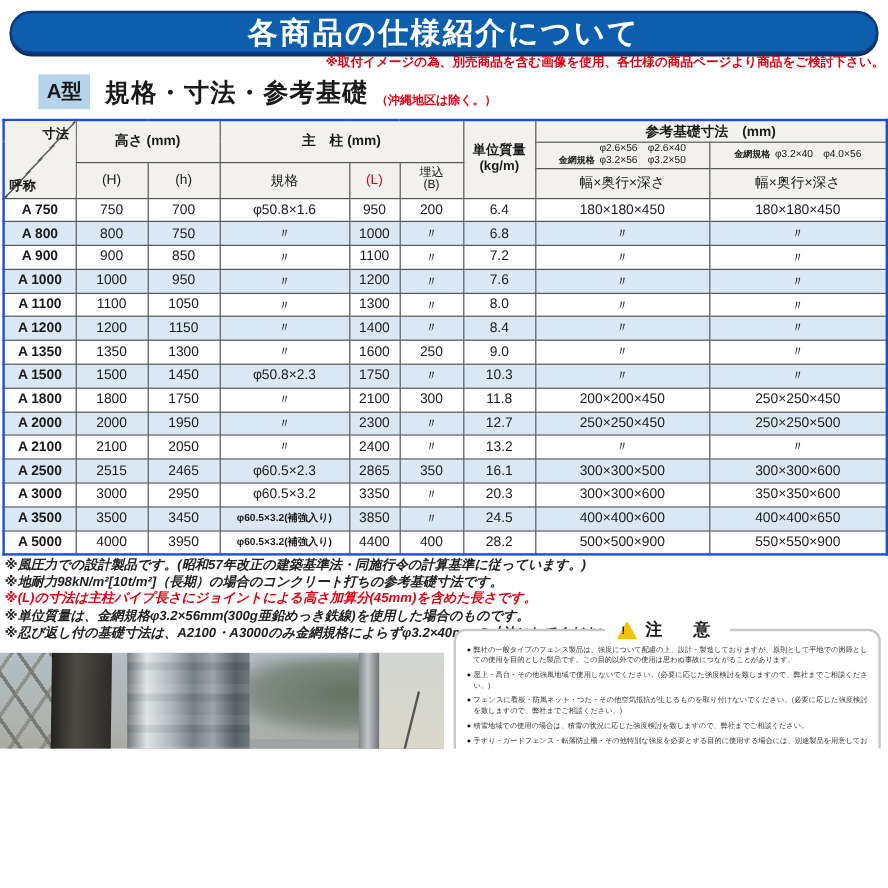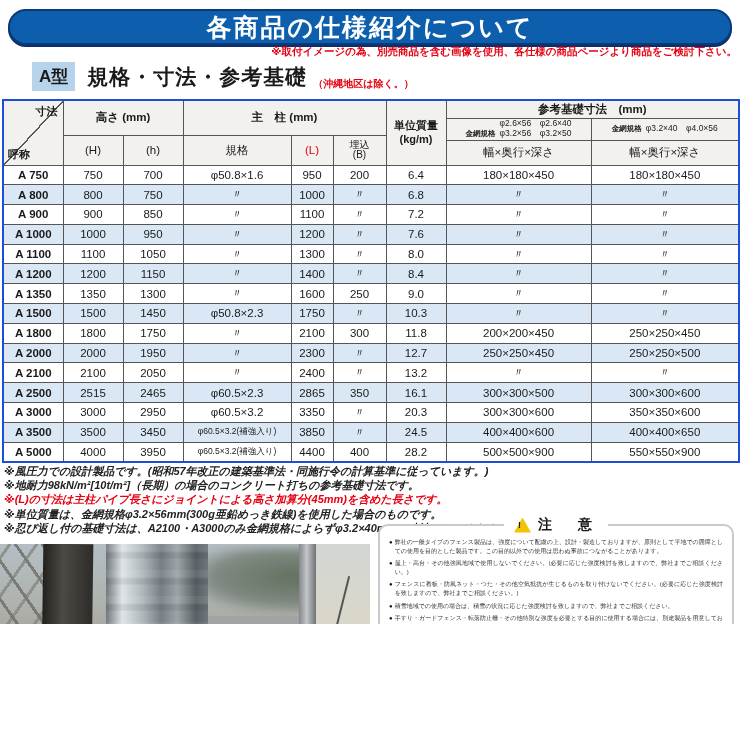--- a/index.html
+++ b/index.html
@@ -36,21 +36,21 @@
   td.unitmass div{line-height:1.25;font-size:11px;font-weight:bold;}
   td.embed div{line-height:1.05;font-size:10px;}
   td.red, .redtxt{color:#e60012;}
   td.mesh{font-size:8.5px;}
   .meshwrap{display:flex;align-items:flex-end;justify-content:center;gap:4px;}
   .mlabel{font-size:7.5px;font-weight:bold;}
   .mspec{text-align:left;font-size:8.5px;line-height:1.15;}
   tbody tr{height:19.8px;}
   tbody tr.alt td{background:#d9e8f4;}
   tbody td.rname{font-weight:bold;}
-  tbody td.small{font-size:8.5px;}
+  tbody td.small{font-size:8.5px;font-weight:bold;}
 
   
   .notes{position:absolute;top:464px;left:4px;right:2px;}
   .note-line{font-size:11px;font-weight:bold;line-height:14.2px;color:#222;font-style:italic;}
   .note-line.red{color:#e60012;}
 
   
   .photo{position:absolute;left:0;top:544px;width:370px;height:196px;overflow:hidden;
          background:linear-gradient(180deg,#b4bec4 0%,#aeb3af 30%,#a9a69e 45%,#b3b0a8 100%);}
   .ph-trees{position:absolute;top:4px;left:190px;width:190px;height:64px;

